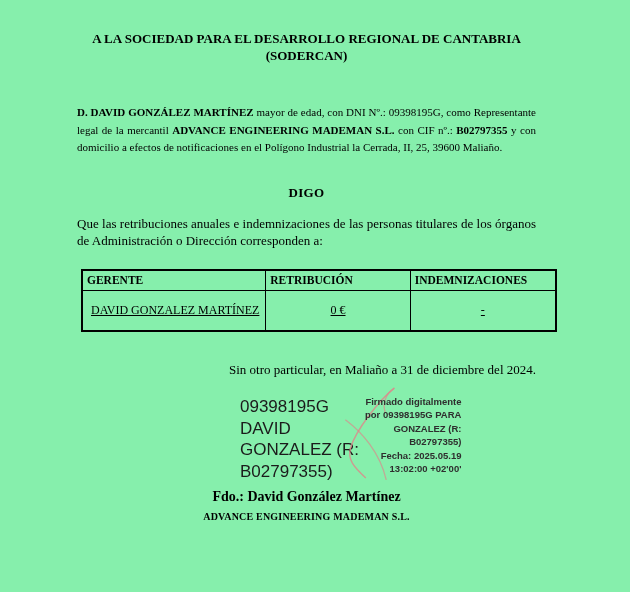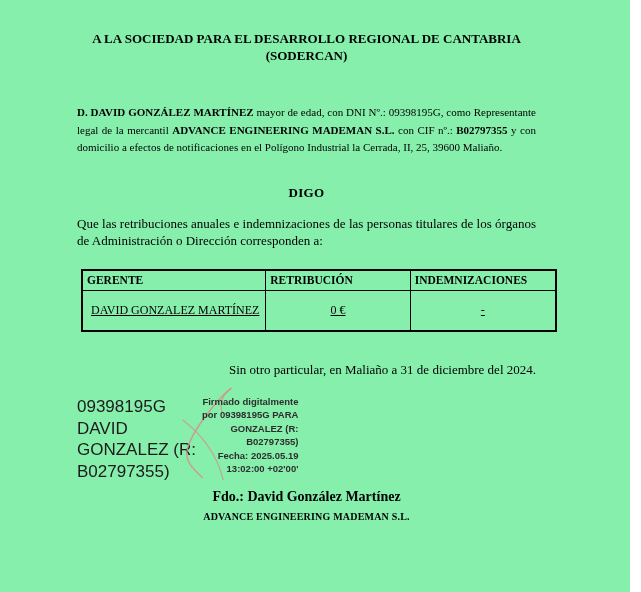--- a/index.html
+++ b/index.html
@@ -72,20 +72,21 @@
   .comp-table col.c1 { width: 185px; }
   .comp-table col.c2 { width: 145px; }
   .comp-table col.c3 { width: 146px; }
 
   .note    { margin-top: 26px; text-align: left; }
   .closing { margin-top: 29px; text-align: right; }
 
   .sig-row {
     position: relative;
     margin-top: 18px;
+    margin-left: 163px;
     height: 88px;
   }
   .sig-stamp {
     font-family: "Liberation Sans", sans-serif;
     font-size: 17px;
     line-height: 21.5px;
     color: #1b1b1b;
     white-space: nowrap;
   }
   .sig-flourish {

